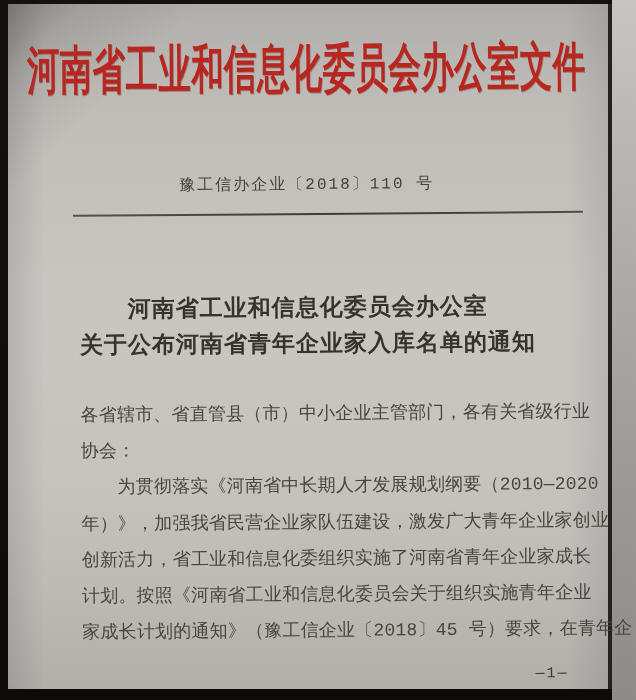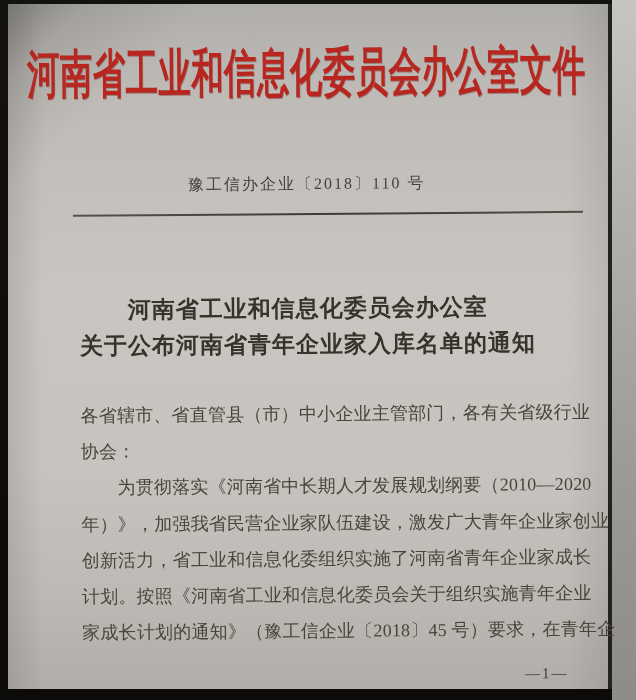--- a/index.html
+++ b/index.html
@@ -6,21 +6,21 @@
     margin: 0;
     padding: 0;
     background: #000;
   }
   .photo {
     position: relative;
     width: 636px;
     height: 700px;
     background: linear-gradient(180deg, #131211 0%, #0c0b0a 100%);
     overflow: hidden;
-    font-family: Liberation Serif, serif;
+    font-family: Liberation Mono, monospace;
   }
   
   .backdrop-strip {
     position: absolute;
     top: 0;
     right: 0;
     width: 24px;
     height: 100%;
     background: linear-gradient(180deg, #c7c5c2 0%, #b3b1ae 30%, #9b9996 70%, #8e8c89 100%);
   }

